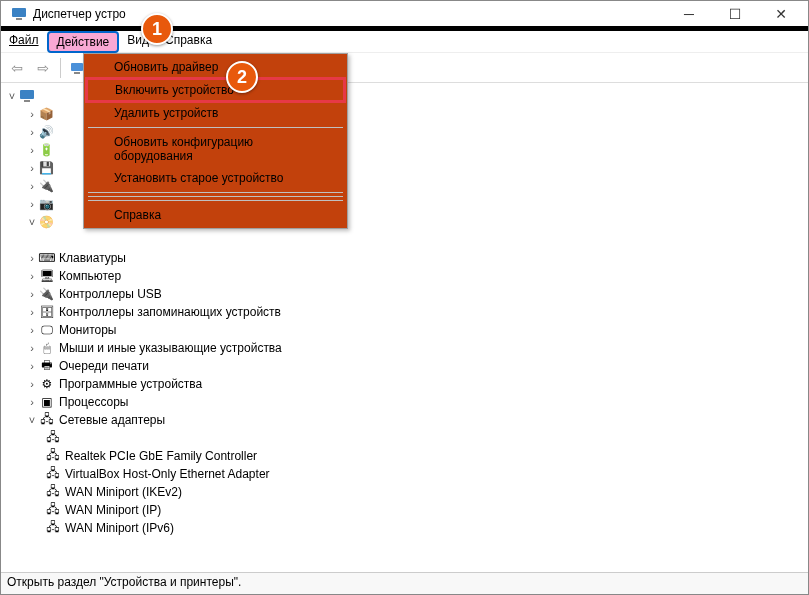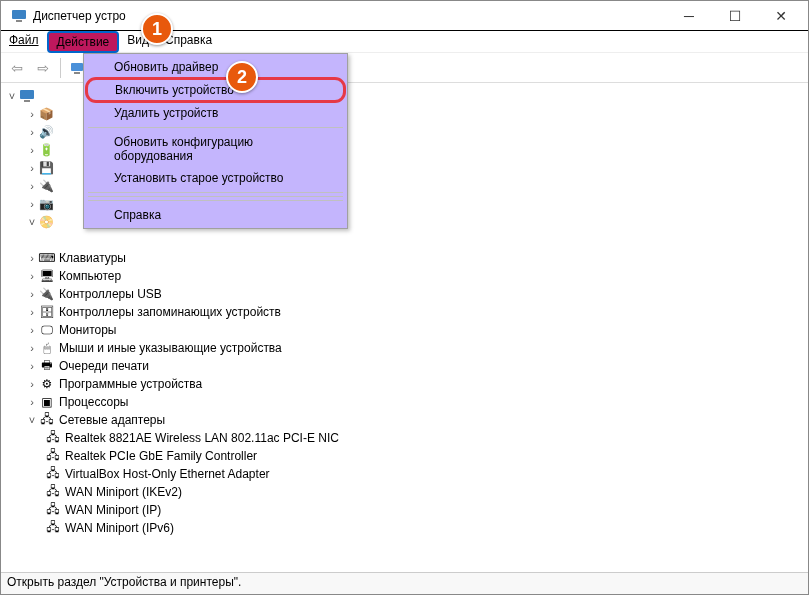--- a/index.html
+++ b/index.html
@@ -1,45 +1,45 @@
 <!DOCTYPE html>
 <html><head>
 <meta charset="utf-8">
 <style>
 * { box-sizing: border-box; margin: 0; padding: 0; }
 body { font-family: "Segoe UI", Tahoma, sans-serif; font-size: 12px; background: #fff; width: 809px; height: 595px; position: relative; overflow: hidden; border: 1px solid #888; }
 
-.titlebar { height: 30px; display: flex; align-items: center; padding: 12px 4px; border-bottom: 1px solid #000000; }
+.titlebar { height: 30px; display: flex; align-items: center; padding: 12px 4px; border-bottom: 5px solid #000000; }
 .titlebar .app-icon { width: 16px; height: 16px; margin: 0 6px; }
 .titlebar .title { flex: 1; font-size: 12px; }
 .titlebar .win-controls { display: flex; }
 .titlebar .win-controls div { width: 46px; height: 30px; display: flex; align-items: center; justify-content: center; font-size: 14px; color: #333; }
 
 .menubar { height: 22px; display: flex; align-items: flex-start; padding: 0 0; font-size: 12px; border-bottom: 1px solid #eee; }
 .menubar .menu-item { padding: 2px 8px; cursor: default; }
-.menubar .menu-item.active { border: 2px solid #0066cc; border-radius: 4px; background: #be185d; position: relative; }
+.menubar .menu-item.active { border: 2px solid #0066cc; border-radius: 4px; background: #f9a8d4; position: relative; }
 .menubar .menu-item u { text-decoration: underline; }
 
 .toolbar { height: 30px; display: flex; align-items: center; padding: 0 4px; gap: 2px; border-bottom: 1px solid #ddd; }
 .toolbar .tb-btn { width: 24px; height: 24px; display: flex; align-items: center; justify-content: center; }
 .toolbar .sep { width: 1px; height: 20px; background: #ccc; margin: 0 3px; }
 .tb-arrow { font-size: 14px; color: #888; }
 
 .tree-area { position: absolute; top: 84px; left: 0; right: 0; bottom: 22px; overflow: hidden; padding: 2px 4px; }
 .tree-row { display: flex; align-items: center; height: 18px; white-space: nowrap; }
 .tree-row .expander { width: 14px; text-align: center; color: #555; font-size: 11px; }
 .tree-row .tree-icon { width: 16px; height: 16px; margin-right: 4px; display: inline-flex; align-items: center; justify-content: center; }
 .tree-row .label { font-size: 12px; }
 .child { padding-left: 20px; }
 .grandchild { padding-left: 40px; }
 
-.dropdown { position: absolute; top: 52px; left: 82px; width: 265px; background: #c4b5fd; border: 1px solid #a0a0a0; box-shadow: 2px 2px 4px rgba(0,0,0,0.25); z-index: 100; padding: 2px; }
+.dropdown { position: absolute; top: 52px; left: 82px; width: 265px; background: #c2410c; border: 1px solid #a0a0a0; box-shadow: 2px 2px 4px rgba(0,0,0,0.25); z-index: 100; padding: 2px; }
 .dropdown .dd-item { padding: 4px 10px 4px 28px; font-size: 12px; cursor: default; position: relative; }
 .dropdown .dd-sep { height: 1px; background: #c0c0c0; margin: 3px 2px; }
-.dropdown .dd-item.highlighted { border: 3px solid #e63946; border-radius: 11px; margin: -1px; padding: 3px 9px 3px 27px; }
+.dropdown .dd-item.highlighted { border: 3px solid #e63946; border-radius: 0; margin: -1px; padding: 3px 9px 3px 27px; }
 
 .callout { position: absolute; width: 32px; height: 32px; border-radius: 50%; color: #fff; font-size: 18px; font-weight: bold; display: flex; align-items: center; justify-content: center; z-index: 200; border: 2px solid #fff; box-shadow: 0 1px 3px rgba(0,0,0,0.4); }
 .callout.c1 { background: #e8590c; top: 12px; left: 140px; }
 .callout.c2 { background: #e8590c; top: 60px; left: 225px; }
 
 .statusbar { position: absolute; bottom: 0; left: 0; right: 0; height: 22px; border-top: 1px solid #ccc; padding: 2px 6px; font-size: 12px; background: #f8f8f8; }
 
 svg { display: block; }
 .ico-computer { width:16px; height:16px; }
 </style>
@@ -182,21 +182,20 @@
       <span class="label">Процессоры</span>
     </div>
 
   <div class="tree-row child">
       <span class="expander">˅</span>
       <span class="tree-icon">🖧</span>
       <span class="label">Сетевые адаптеры</span>
     </div>
   <div class="tree-row grandchild">
       <span class="tree-icon">🖧</span>
-      <span class="label">Realtek 8821AE Wireless LAN 802.11ac PCI-E NIC</span>
     </div>
   <div class="tree-row grandchild">
       <span class="tree-icon">🖧</span>
       <span class="label">Realtek PCIe GbE Family Controller</span>
     </div>
   <div class="tree-row grandchild">
       <span class="tree-icon">🖧</span>
       <span class="label">VirtualBox Host-Only Ethernet Adapter</span>
     </div>
   <div class="tree-row grandchild">

